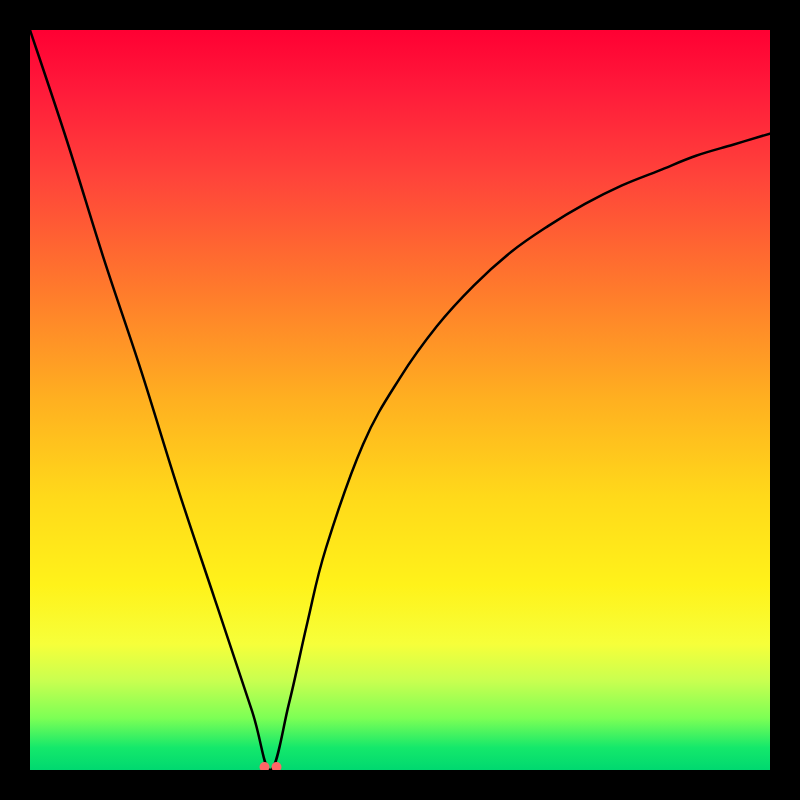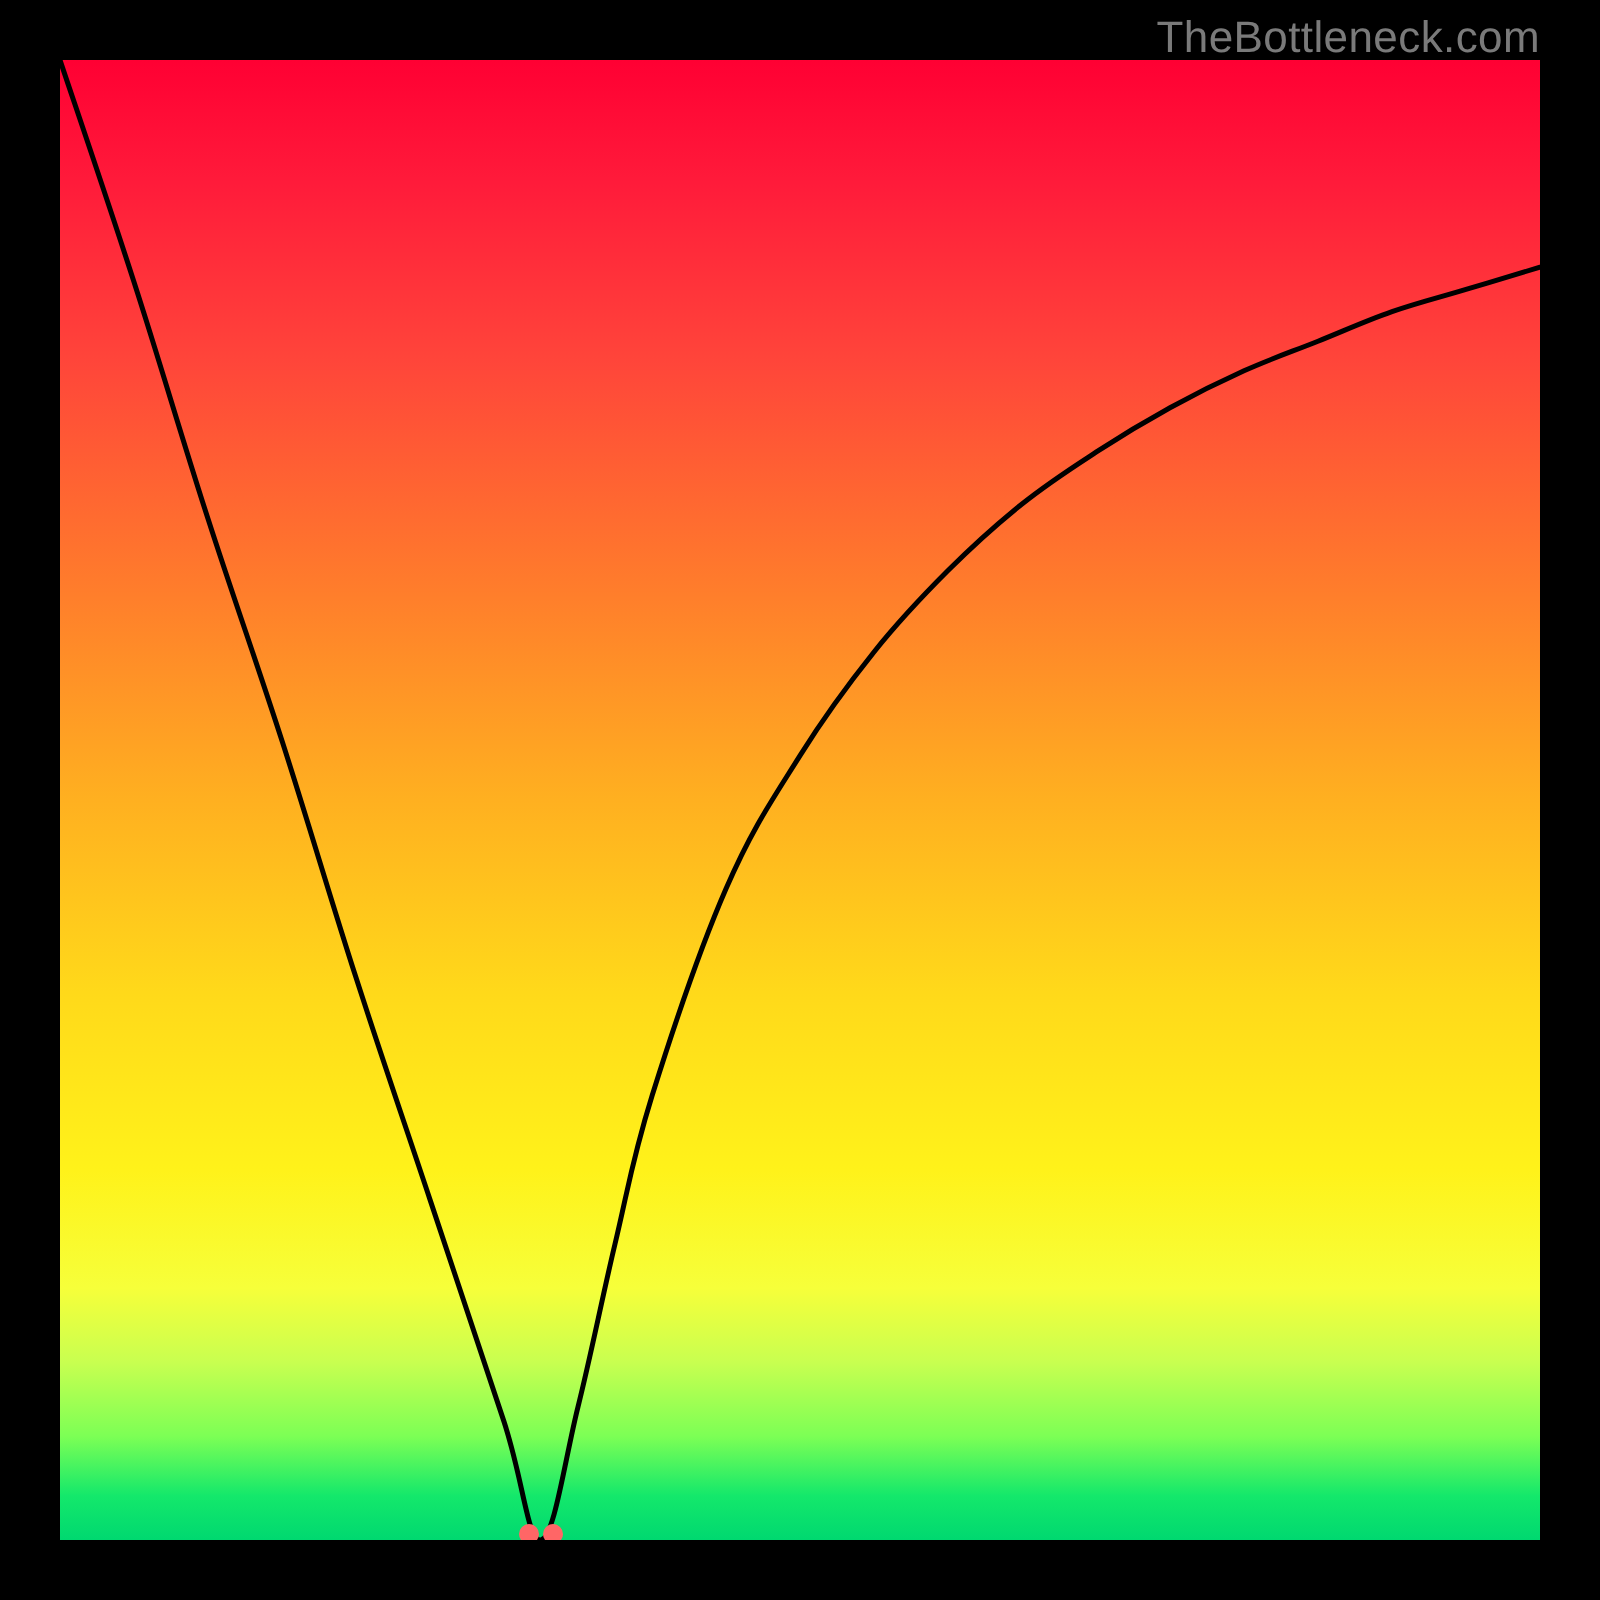--- a/index.html
+++ b/index.html
@@ -65,21 +65,20 @@
     left: 0;
     width: 100%;
     height: 100%;
   }
 </style>
 </head>
 <body>
 
 <div class="frame">
 
-  <div class="watermark">TheBottleneck.com</div>
 
   <div class="plot-area">
     <div class="gradient"></div>
 
     <svg class="curve" viewBox="0 0 740 740" preserveAspectRatio="none">
       <path id="curve-path" fill="none" stroke="#000" stroke-width="2.5" stroke-linejoin="round" stroke-linecap="round" d="M 0,0 C 6.66,19.98 23.68,69.708 37,111 C 50.32,152.292 60.68,188.10800000000003 74,229.40000000000003 C 87.32,270.692 97.68,299.108 111,340.4 C 124.32,381.69199999999995 134.68,417.50800000000004 148,458.8 C 161.32,500.092 171.68,529.8399999999999 185,569.8 C 198.32,609.76 212.01,650.164 222,680.8 C 231.99,711.4359999999999 233.84,741.332 240.5,740 C 247.16,738.668 252.34,700.04 259,673.4 C 265.66,646.76 270.84,619.972 277.5,592 C 284.16,564.028 286.01,549.968 296,518 C 305.99,486.032 319.68,445.036 333,414.4 C 346.32,383.76399999999995 356.68,369.11199999999997 370,347.79999999999995 C 383.32,326.48799999999994 393.68000000000006,312.65 407.00000000000006,296 C 420.32000000000005,279.35 430.68,268.61999999999995 444,255.29999999999995 C 457.32,241.97999999999996 467.68,232.65599999999998 481,222 C 494.32,211.34400000000002 504.68,204.75800000000004 518,196.10000000000002 C 531.32,187.442 541.68,181.226 555,173.89999999999998 C 568.32,166.57399999999996 578.68,161.39399999999998 592,155.39999999999998 C 605.32,149.40599999999998 615.68,145.92799999999988 629,140.5999999999999 C 642.32,135.27199999999993 652.68,130.46200000000005 666,125.80000000000007 C 679.32,121.13800000000009 689.68,118.69600000000005 703,114.70000000000005 C 716.32,110.70400000000004 733.34,105.59800000000003 740,103.60000000000002"></path>
       <g id="marker-group">
           <circle cx="234.5" cy="737" r="5" fill="#ff6666"></circle>
           <circle cx="246.5" cy="737" r="5" fill="#ff6666"></circle>
         </g>

